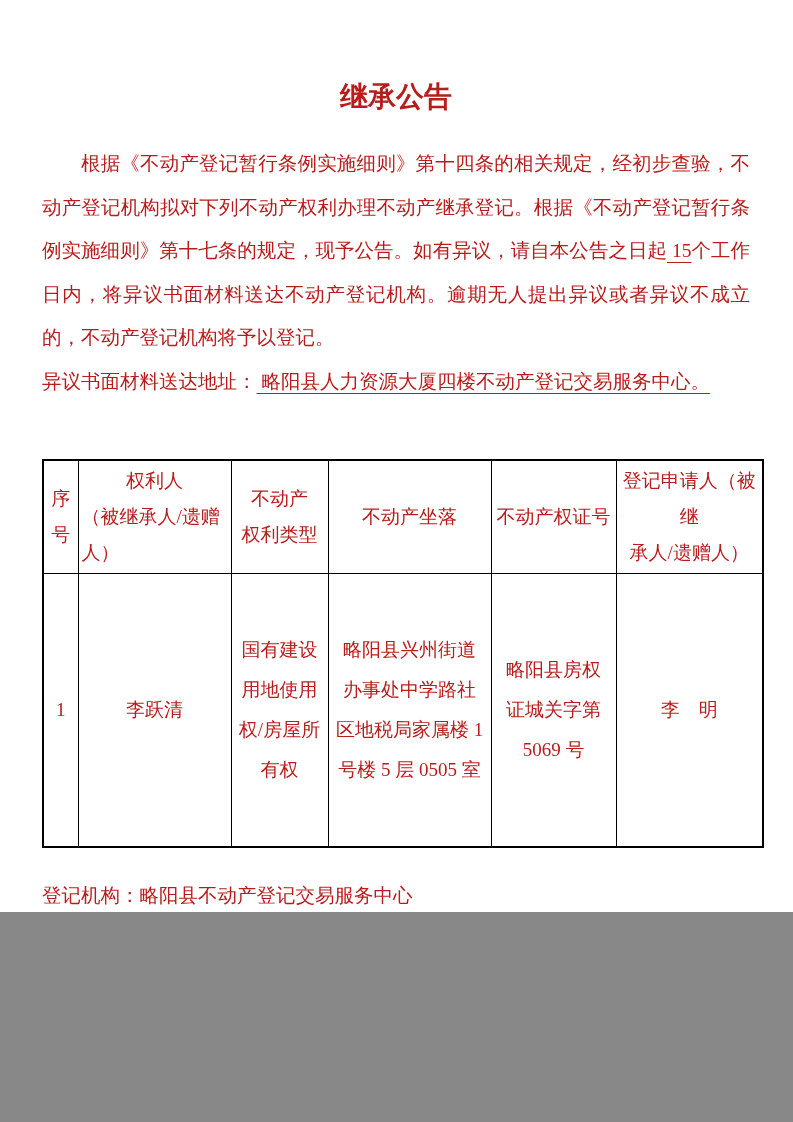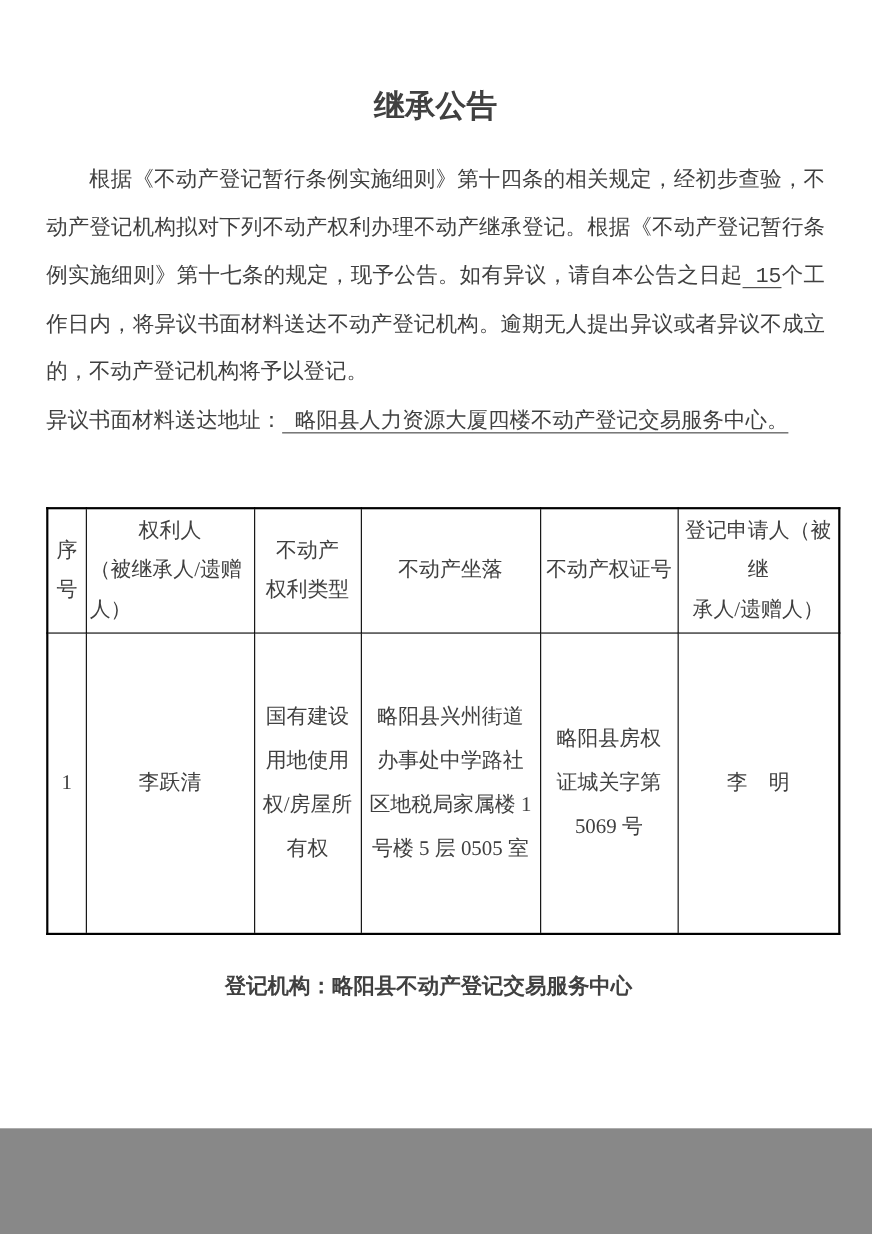--- a/index.html
+++ b/index.html
@@ -1,34 +1,34 @@
 <!DOCTYPE html>
 <html><head>
 <meta charset="utf-8">
 <style>
   html,body { margin:0; padding:0; background:#888; }
   .page {
-    width:793px; height:1026px; background:#ffffff; margin:0 auto;
-    font-family:"Liberation Serif","DejaVu Serif",serif; color:#404040;
+    width:793px; height:912px; background:#ffffff; margin:0 auto;
+    font-family:"Liberation Serif","DejaVu Serif",serif; color:#b91c1c;
     box-sizing:border-box; padding:0 43px 0 42px; overflow:hidden;
   }
   .title {
     padding-top:80px; font-size:28px; line-height:34px;
     font-weight:bold; text-align:center;
   }
   .doc-number {
     margin-top:10px; font-size:19.5px; line-height:28px;
     text-align:right; padding-right:50px;
   }
   .body-block { font-size:19.5px; line-height:43.5px; }
   .main-para {
     margin:28px 0 0 0; text-align:justify; text-indent:2em;
   }
   .line { text-align:left; }
-  .pre { white-space:pre-wrap;font-family:Liberation Mono, monospace; }
+  .pre { white-space:pre-wrap; }
   .ul {
     text-decoration:underline;
     text-underline-offset:5px;
     text-decoration-thickness:1px;
   }
   table.notice {
     margin-top:56px; width:720px; margin-left:0;
     border-collapse:collapse; table-layout:fixed;
     border:2px solid #000;
     font-size:19px;
@@ -37,21 +37,21 @@
     border:1px solid #000; vertical-align:middle;
     text-align:center; padding:2px 3px; box-sizing:border-box;
   }
   tr.hdr td { height:101px; line-height:36px; }
   tr.row td { height:273px; line-height:40px; }
   .ml { white-space:pre-line; }
   .hdr-holder-line1 { text-align:center; }
   .hdr-holder-rest { text-align:left; white-space:pre-line; }
   .footer-agency {
     margin-top:28px; font-size:19.5px; line-height:40px;
-    text-align:center; padding-right:13px;font-weight:bold;
+    text-align:left; padding-right:13px;
   }
   .footer-date {
     font-size:19.5px; line-height:40px;
     text-align:right; padding-right:72px;
   }
 </style>
 </head>
 <body>
 
 <div class="page">

